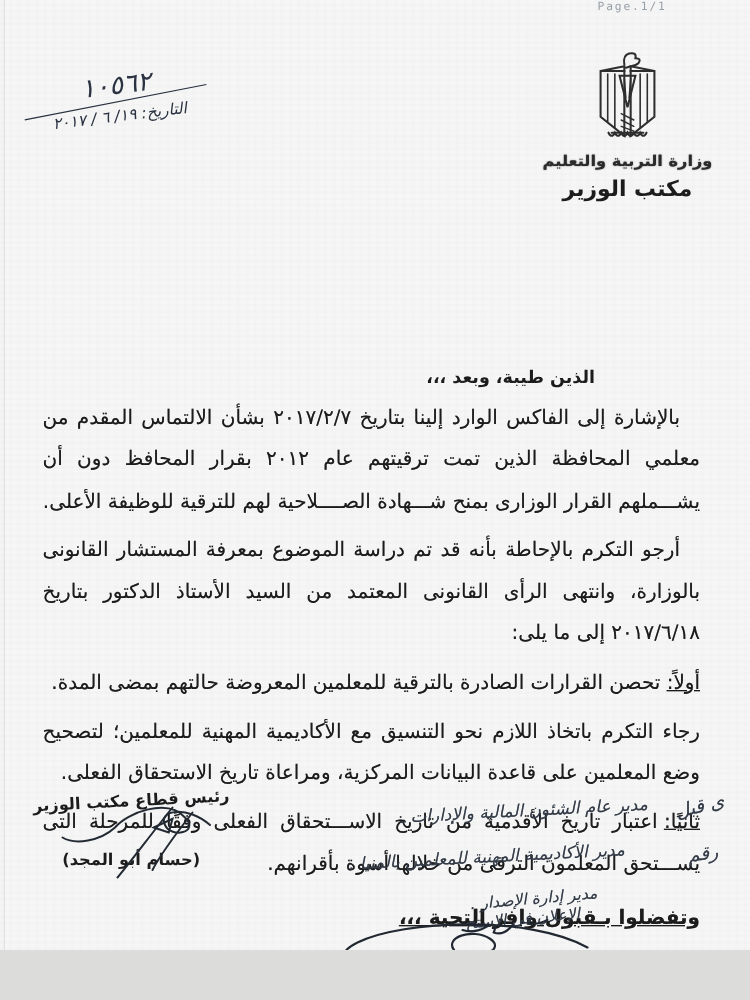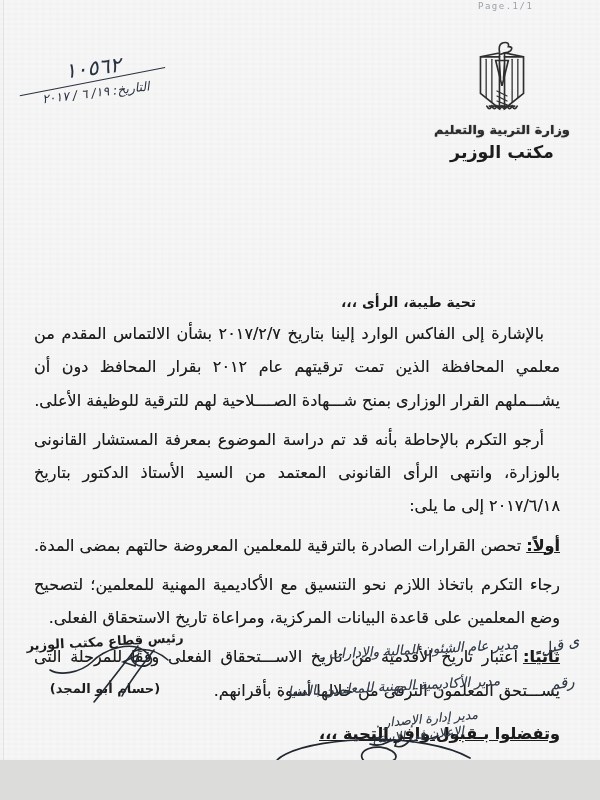--- a/index.html
+++ b/index.html
@@ -44,21 +44,21 @@
   .salutation{ position:absolute; right:124px; top:294px; font-size:14px; font-weight:bold; }
   
   .body-block{
     position:absolute; right:40px; left:34px; top:317px;
     font-size:16px; line-height:2.08;
     text-align:justify; text-justify:inter-word;
     text-shadow:0 0 0.4px rgba(20,20,20,0.55);
   }
   .body-block p{ margin:0 0 6px 0; }
   .body-block p.indent{ text-indent:16px; }
-  .item-label{ font-weight:bold; text-decoration:underline; margin-left:5px; }
+  .item-label{ font-weight:normal; text-decoration:underline; margin-left:5px; }
   .closing{ font-weight:bold; margin-top:10px !important; margin-left:170px !important; text-align:right;text-decoration:underline; }
   
   .sig-left{ position:absolute; left:20px; top:634px; width:170px; text-align:center; }
   .sig-title{ font-size:13px; font-weight:bold; transform:rotate(-3deg); }
   .sig-scribble{ position:absolute; left:8px; top:6px; pointer-events:none; }
   .sig-name{ font-size:13px; font-weight:bold; margin-top:32px; }
   
   .hand{ position:absolute; font-style:italic; color:#343c49; white-space:nowrap;
          text-shadow:0 0 0.3px rgba(40,48,60,0.5); }
   .hw-margin-top{ right:20px; top:636px; font-size:15px; transform:rotate(-14deg); }
@@ -107,21 +107,21 @@
 
       <path d="M26 40 l8 4 M26 44 l8 4 M26 48 l8 3" stroke-width="0.9"></path>
 
       <path d="M20 52 h20"></path>
       <path d="M18 52 q2 4 4 0 q2 4 4 0 q2 4 4 0 q2 4 4 0 q2 4 4 0 q2 4 4 0"></path>
     </svg>
     <div class="lh-ministry">وزارة التربية والتعليم</div>
     <div class="lh-office">مكتب الوزير</div>
   </div>
 
-  <div class="salutation">تحية طيبة، الرأى ،،،</div>
+  <div class="salutation">الذين طيبة، وبعد ،،،</div>
 
   <div class="body-block">
     <p class="indent">بالإشارة إلى الفاكس الوارد إلينا بتاريخ ٢٠١٧/٢/٧ بشأن الالتماس المقدم من معلمي المحافظة الذين تمت ترقيتهم عام ٢٠١٢ بقرار المحافظ دون أن يشـــملهم القرار الوزارى بمنح شـــهادة الصــــلاحية لهم للترقية للوظيفة الأعلى.</p>
     <p class="indent">أرجو التكرم بالإحاطة بأنه قد تم دراسة الموضوع بمعرفة المستشار القانونى بالوزارة، وانتهى الرأى القانونى المعتمد من السيد الأستاذ الدكتور بتاريخ ٢٠١٧/٦/١٨ إلى ما يلى:</p>
     <p><span class="item-label">أولاً:</span><span>تحصن القرارات الصادرة بالترقية للمعلمين المعروضة حالتهم بمضى المدة.</span></p>
     <p>رجاء التكرم باتخاذ اللازم نحو التنسيق مع الأكاديمية المهنية للمعلمين؛ لتصحيح وضع المعلمين على قاعدة البيانات المركزية، ومراعاة تاريخ الاستحقاق الفعلى.</p>
     <p><span class="item-label">ثانيًا:</span><span>اعتبار تاريخ الأقدمية من تاريخ الاســـتحقاق الفعلى وفقًا للمرحلة التى يســـتحق المعلمون الترقى من خلالها أسوة بأقرانهم.</span></p>
     <p class="closing">وتفضلوا بـقبول وافر التحية ،،،</p>
   </div>
 

